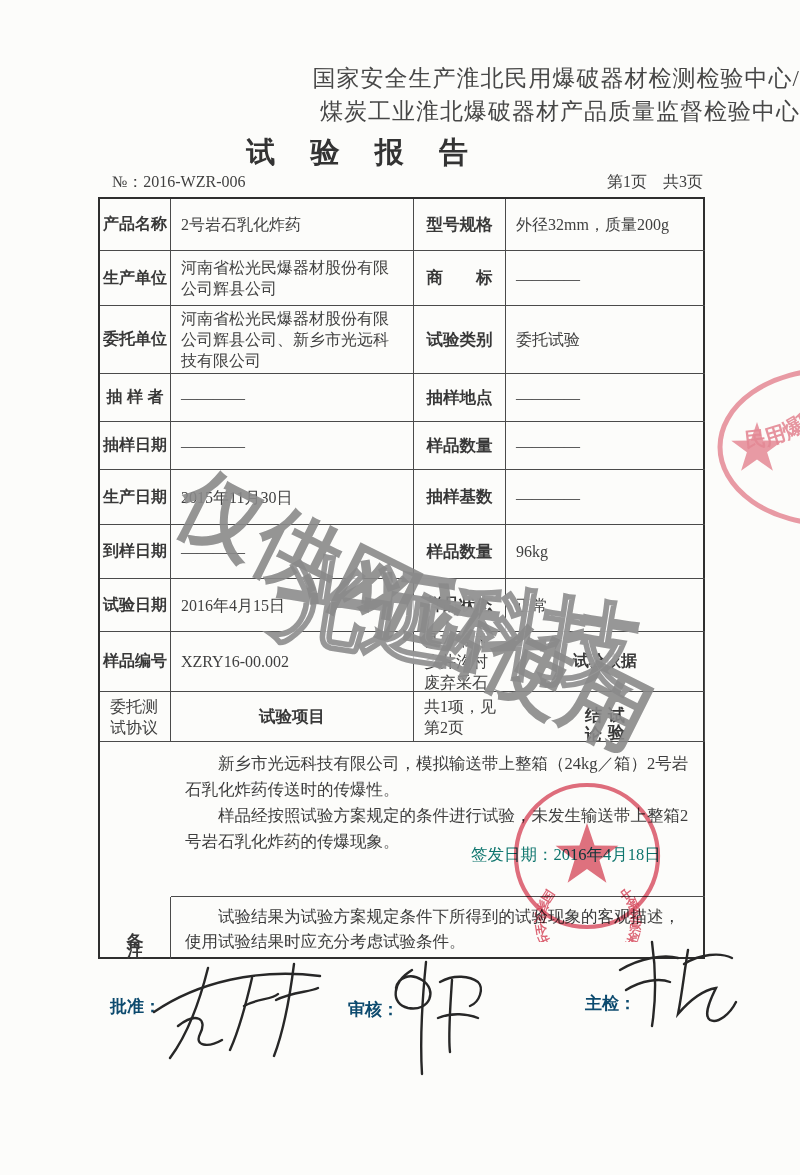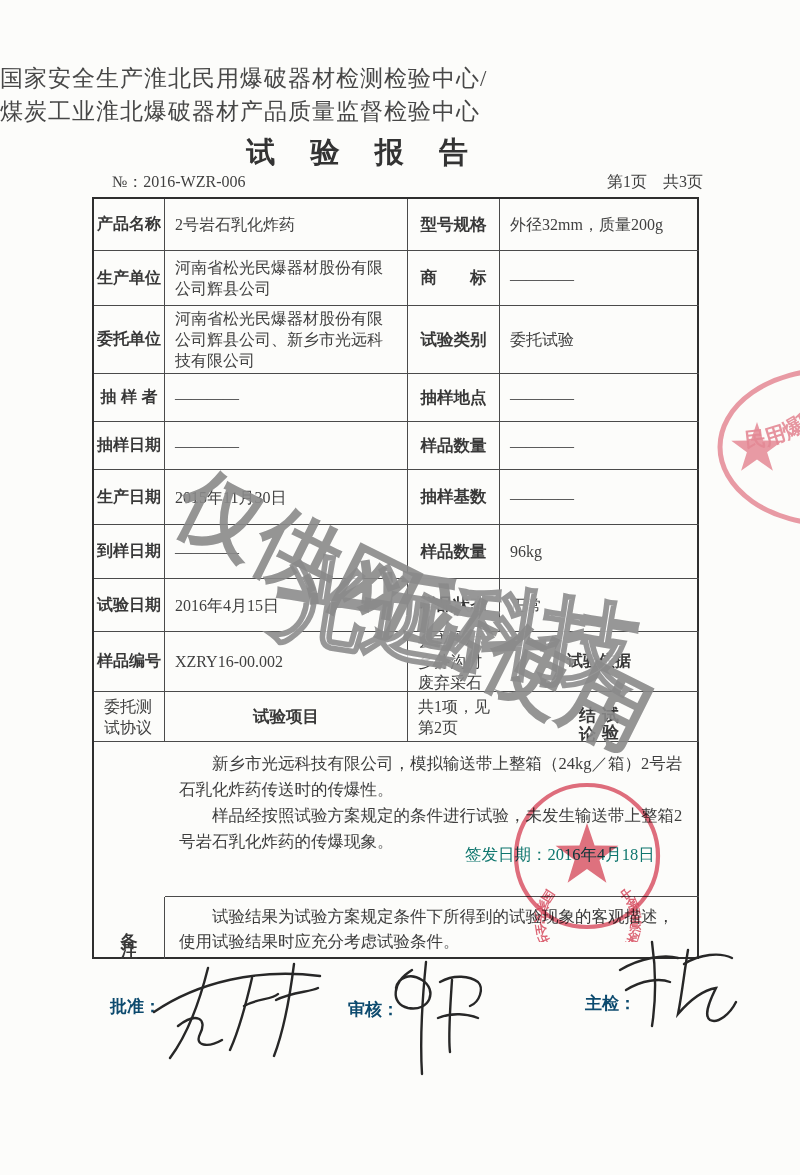--- a/index.html
+++ b/index.html
@@ -1,29 +1,29 @@
 <!DOCTYPE html>
 <html><head>
 <meta charset="utf-8">
 <style>
   html,body{margin:0;padding:0;background:#e8e8e8;}
   .page{position:relative;width:800px;height:1175px;background:#fcfcfa;overflow:hidden;
         font-family:"Liberation Serif","DejaVu Serif",serif;color:#3a3a3a;}
   
-  .org-line{position:absolute;left:0;width:800px;text-align:left;font-size:23px;
+  .org-line{position:absolute;left:0;width:800px;text-align:right;font-size:23px;
             letter-spacing:1px;color:#474747;}
   .org-line.l1{top:63px;}
   .org-line.l2{top:96px;}
   .doc-title{position:absolute;left:0;top:133px;width:728px;text-align:center;
              font-size:29px;font-weight:700;letter-spacing:14px;color:#333;}
   .meta{position:absolute;top:172px;left:98px;width:607px;font-size:16px;color:#3f3f3f;}
   .meta .no{position:absolute;left:14px;top:0;}
   .meta .pg{position:absolute;right:2px;top:0;}
   
-  .tbl{position:absolute;left:92px;top:197px;width:607px;height:762px;
+  .tbl{position:absolute;left:98px;top:197px;width:607px;height:762px;
        border:2.6px solid #2e2e2e;box-sizing:border-box;
        display:grid;grid-template-columns:71px 243px 92px 199px;
        grid-template-rows:52px 55px 68px 48px 48px 55px 54px 53px 60px 50px 155px 62px;
        background:transparent;z-index:1;}
   .cell{border-right:1.4px solid #4a4a4a;border-bottom:1.4px solid #4a4a4a;
         box-sizing:border-box;display:flex;align-items:center;overflow:hidden;}
   .cell.lastcol{border-right:none;}
   .cell.lastrow{border-bottom:none;}
   .lbl{justify-content:center;font-weight:700;font-size:16px;color:#383838;text-align:center;
        font-family:"Liberation Sans","DejaVu Sans",sans-serif;}

